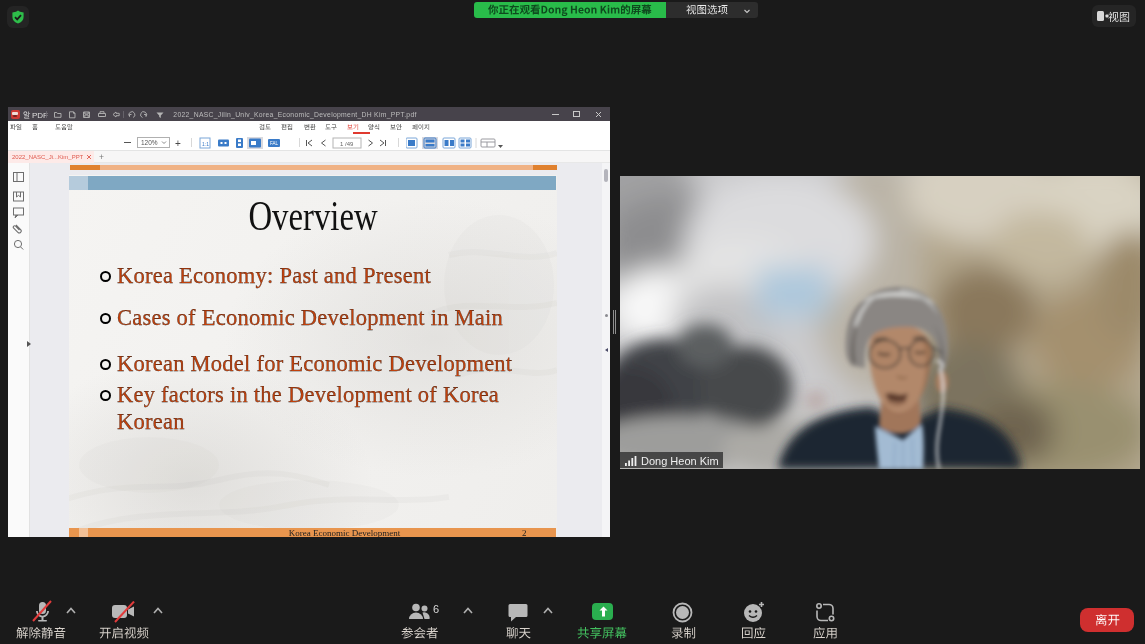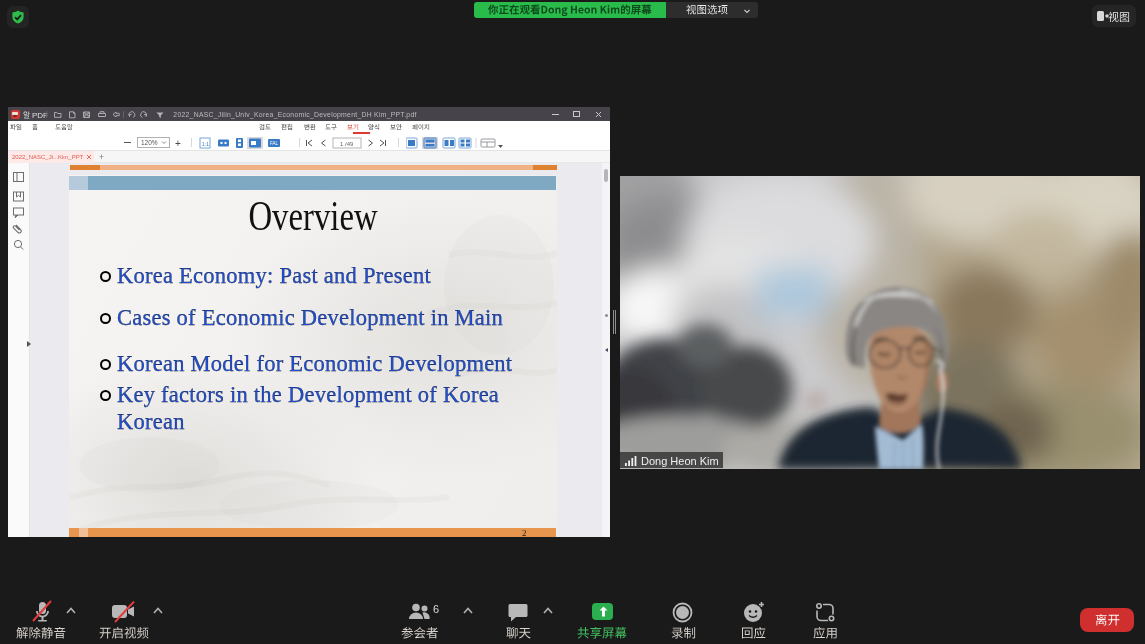--- a/index.html
+++ b/index.html
@@ -1,20 +1,20 @@
 <!DOCTYPE html>
 <html><head>
 <meta charset="utf-8">
 <style>
   * { margin:0; padding:0; box-sizing:border-box; }
   html,body { width:1145px; height:644px; overflow:hidden; background:#1a1a1a;
     font-family:"Liberation Sans", sans-serif; }
   .abs { position:absolute; }
   #stage { position:relative; width:1145px; height:644px; }
-  .bl, .bl2 { left:48px; font-family:"Liberation Serif",serif; font-size:22.5px; letter-spacing:0.25px; color:#1d4ed8; white-space:nowrap; line-height:1; -webkit-text-stroke:0.25px #131313; }
+  .bl, .bl2 { left:48px; font-family:"Liberation Serif",serif; font-size:22.5px; letter-spacing:0.25px; color:#c2410c; white-space:nowrap; line-height:1; -webkit-text-stroke:0.25px #131313; }
   .bl::before { content:""; position:absolute; left:-17px; top:6px; width:7px; height:7px; border:2.6px solid #000; border-radius:50%; background:#f3f2f0; }
 </style>
 </head>
 <body>
 <div id="stage">
 
   <div class="abs" style="left:7px;top:6px;width:22px;height:22px;background:#242424;border-radius:6px;"></div>
   <svg class="abs" style="left:11px;top:10px;" width="14" height="14" viewBox="0 0 14 14">
     <path d="M7 0.5 L9 1.8 L12.6 2.5 L12.6 7 C12.6 10.4 10.4 12.4 7 13.6 C3.6 12.4 1.4 10.4 1.4 7 L1.4 2.5 L5 1.8 Z" fill="#2ebd4a"></path>
     <path d="M4 7.2 L6.2 9.4 L10 5.2" stroke="#1a1a1a" stroke-width="1.8" fill="none"></path>
@@ -221,20 +221,21 @@
       <div class="abs" style="left:0;top:20px;width:488px;text-align:center;font-family:'Liberation Serif',serif;font-size:42px;line-height:1;color:#111;transform:scaleX(0.78);">Overview</div>
 
       <div class="abs bl" style="top:90px;">Korea Economy: Past and Present</div>
       <div class="abs bl" style="top:121px;margin-top:11px;">Cases of Economic Development in Main</div>
       <div class="abs bl" style="top:178px;">Korean Model for Economic Development</div>
       <div class="abs bl" style="top:209px;">Key factors in the Development of Korea</div>
       <div class="abs bl2" style="top:236px;">Korean</div>
 
       <div class="abs" style="left:0;top:353px;width:487px;height:9px;background:#e8954e;"></div>
       <div class="abs" style="left:10px;top:353px;width:9px;height:9px;background:#f2c096;"></div>
+      <div class="abs" style="left:0;top:353px;width:487px;font-family:'Liberation Serif',serif;font-size:9px;color:#222;text-align:center;"><span style="position:relative;left:32px;">Korea Economic Development</span></div>
       <div class="abs" style="left:453px;top:353px;font-family:'Liberation Serif',serif;font-size:9px;color:#222;">2</div>
     </div>
 
     <div class="abs" style="left:594px;top:56px;width:8px;height:374px;background:#f4f4f6;"></div>
     <div class="abs" style="left:596px;top:62px;width:4px;height:13px;background:#b4b4bc;border-radius:2px;"></div>
     <div class="abs" style="left:597px;top:207px;width:3px;height:3px;background:#8a8a90;border-radius:50%;"></div>
   </div>
 
   <div class="abs" style="left:605px;top:348px;width:0;height:0;border-top:2.5px solid transparent;border-bottom:2.5px solid transparent;border-right:3.5px solid #4a4a66;"></div>
 

